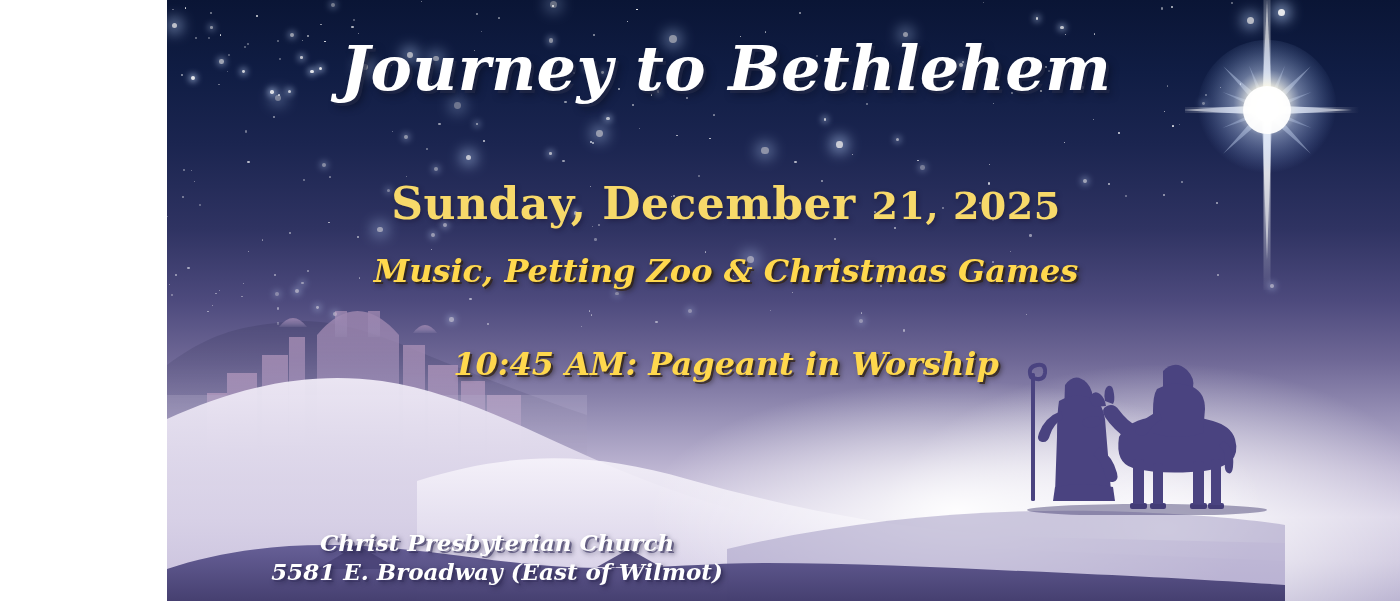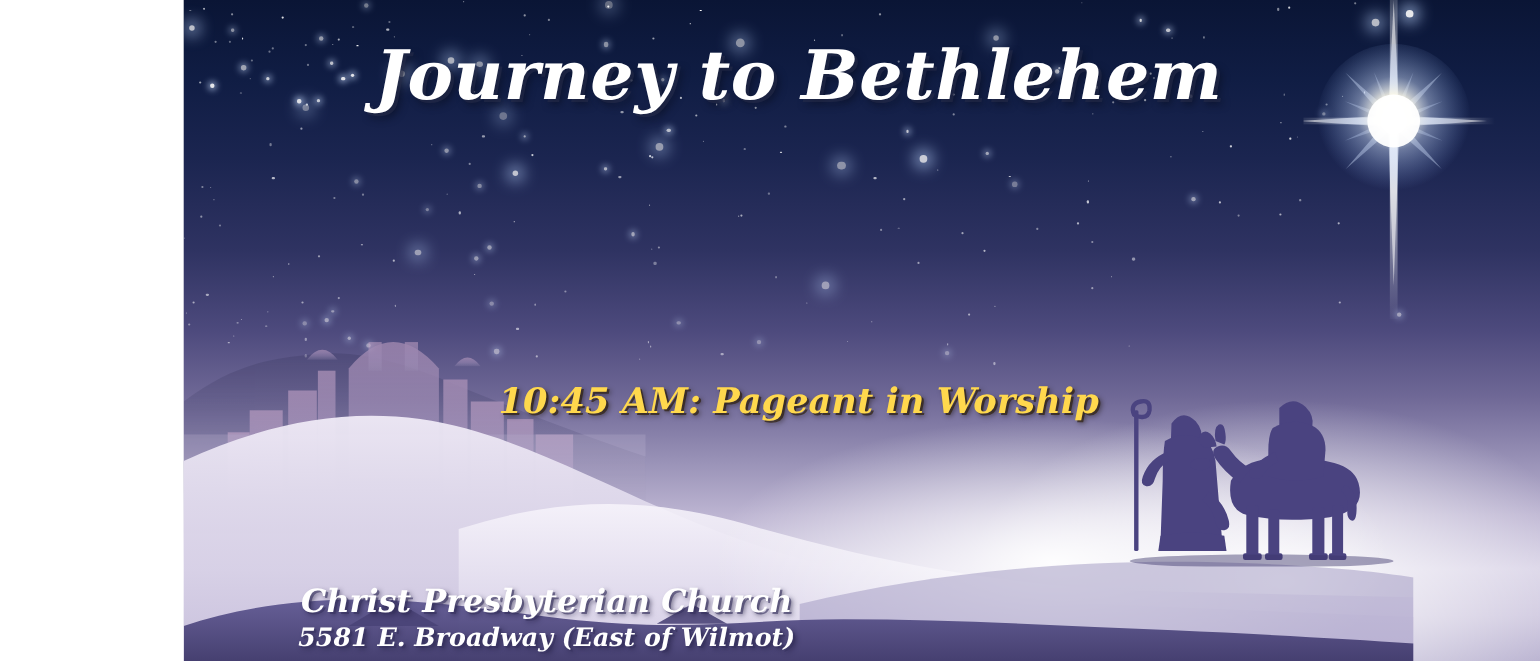--- a/index.html
+++ b/index.html
@@ -129,21 +129,21 @@
 
   #church-block {
     position:absolute; left:50px; top:528px; width:560px;
     text-align:center;
     font-family:"DejaVu Serif", serif;
     font-weight:700; font-style:italic;
     color:#ffffff;
     text-shadow:2px 2px 0 rgba(55,50,95,.6), 3px 3px 5px rgba(25,22,55,.55);
     line-height:1.28;
   }
-  #church-block .ln1 { font-size:29px; }
+  #church-block .ln1 { font-size:23px; }
   #church-block .ln2 { font-size:23px; }
 
   #website {
     position:absolute; left:700px; top:540px; width:380px;
     text-align:center;
     font-family:"Liberation Sans", sans-serif;
     font-weight:400; font-size:30px;
     color:#ffffff;
     letter-spacing:.3px;
     text-shadow:0 1px 4px rgba(60,55,100,.55);
@@ -554,22 +554,27 @@
       </g>
 
       <ellipse cx="160" cy="155" rx="120" ry="6" fill="#3b356a" opacity=".45"></ellipse>
     </svg>
 
     <div id="text-layer">
 
       <div class="t-title">Journey to Bethlehem</div>
 
 
+      <div class="t-date">
+        <span>Sunday, December</span>
+        <span class="yr">21, 2025</span>
+      </div>
 
       <div class="t-event">
+        <div>Music, Petting Zoo &amp; Christmas Games</div>
       </div>
 
       <div class="t-event2">
         <div>10:45 AM: Pageant in Worship</div>
       </div>
 
 
       <div id="church-block">
         <div class="ln1">Christ Presbyterian Church</div>
         <div class="ln2">5581 E. Broadway (East of Wilmot)</div>

